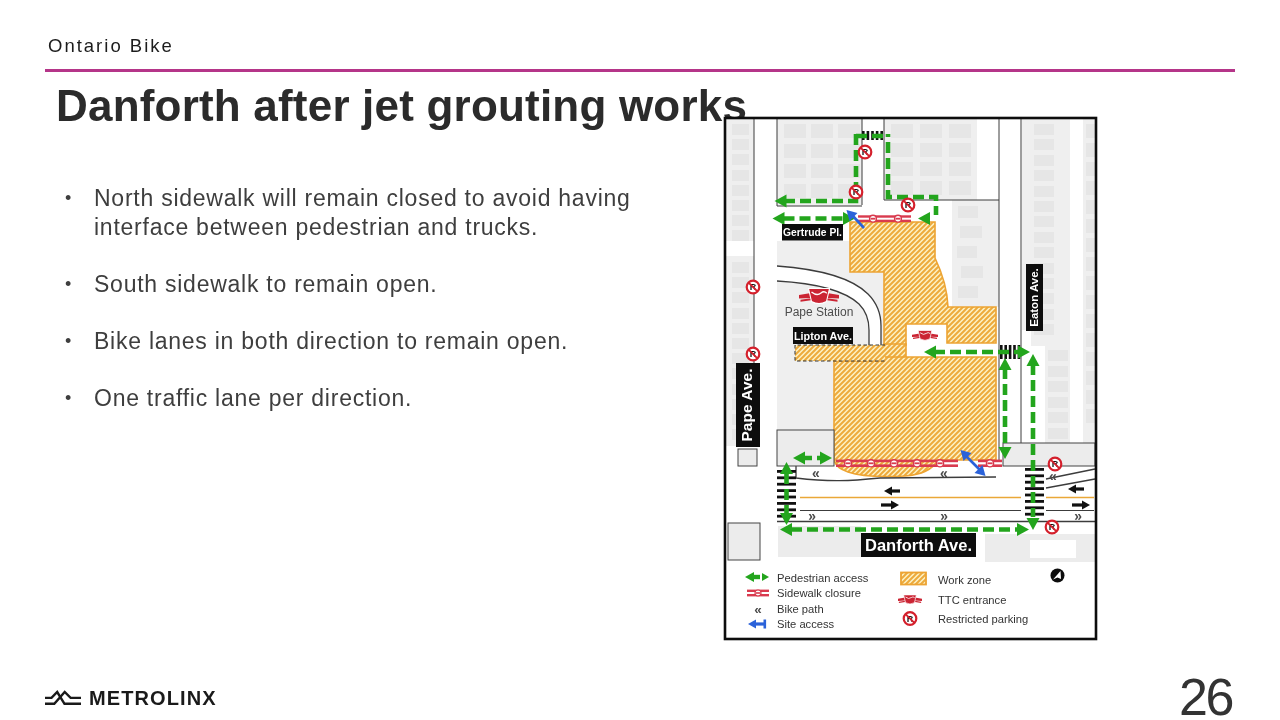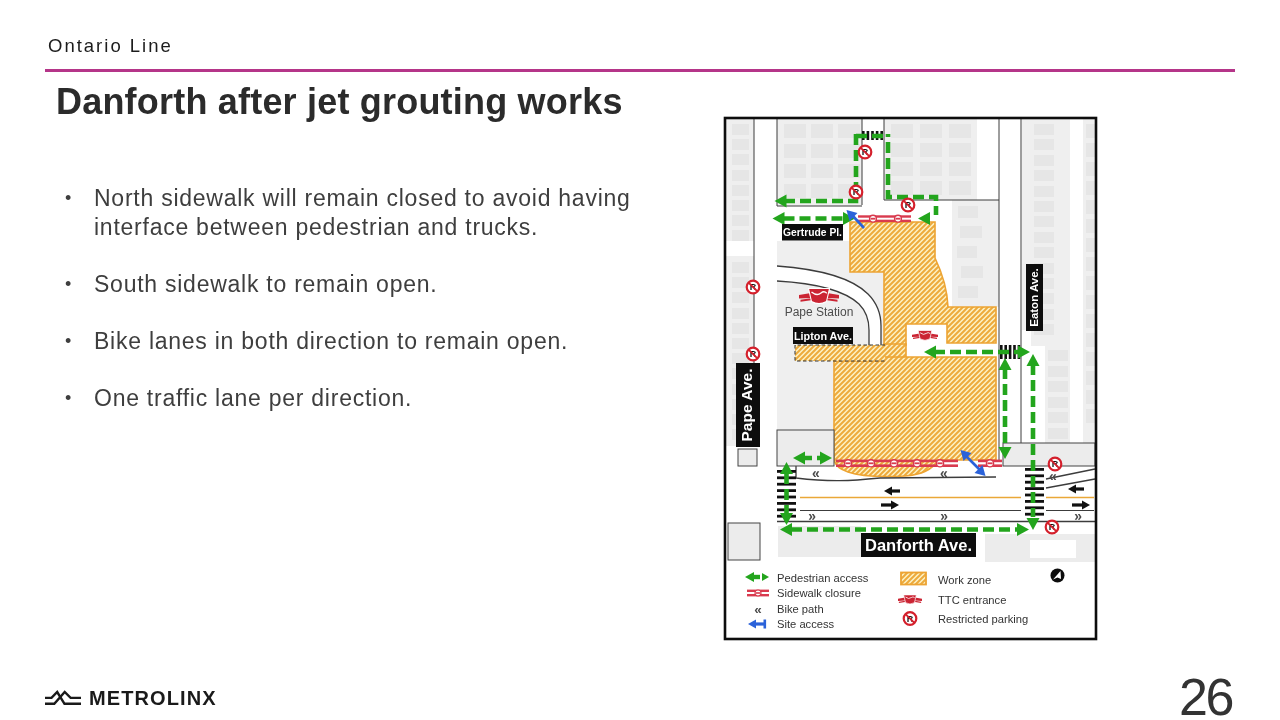--- a/index.html
+++ b/index.html
@@ -2,25 +2,25 @@
 <html><head>
 <meta charset="utf-8">
 <style>
   html,body{margin:0;padding:0;}
   body{width:1280px;height:720px;background:#ffffff;font-family:"Liberation Sans",sans-serif;position:relative;overflow:hidden;}
   .abs{position:absolute;}
 </style>
 </head>
 <body>
 
-<div class="abs" style="left:48px;top:35px;font-size:18.5px;color:#1c1c1c;letter-spacing:2px;">Ontario Line</div>
+<div class="abs" style="left:48px;top:35px;font-size:18.5px;color:#1c1c1c;letter-spacing:2px;">Ontario Bike</div>
 
 <div class="abs" style="left:45px;top:69px;width:1190px;height:2.6px;background:#b53589;"></div>
 
-<div class="abs" style="left:56px;top:81px;font-size:36px;font-weight:bold;color:#2b2b2b;letter-spacing:0.2px;">Danforth after jet grouting works</div>
+<div class="abs" style="left:56px;top:81px;font-size:44px;font-weight:bold;color:#2b2b2b;letter-spacing:0.2px;">Danforth after jet grouting works</div>
 
 <div class="abs" style="left:65px;top:184px;width:575px;font-size:23px;color:#3e3e3e;line-height:29px;letter-spacing:0.75px;">
   <div style="position:relative;padding-left:29px;margin-bottom:28px;"><span style="position:absolute;left:0;font-size:18px;">•</span>North sidewalk will remain closed to avoid having interface between pedestrian and trucks.</div>
   <div style="position:relative;padding-left:29px;margin-bottom:28px;"><span style="position:absolute;left:0;font-size:18px;">•</span>South sidewalk to remain open.</div>
   <div style="position:relative;padding-left:29px;margin-bottom:28px;"><span style="position:absolute;left:0;font-size:18px;">•</span>Bike lanes in both direction to remain open.</div>
   <div style="position:relative;padding-left:29px;"><span style="position:absolute;left:0;font-size:18px;">•</span>One traffic lane per direction.</div>
 </div>
 
 <svg class="abs" style="left:723px;top:116px;" width="375" height="526" viewBox="723 116 375 526">
 <defs>

